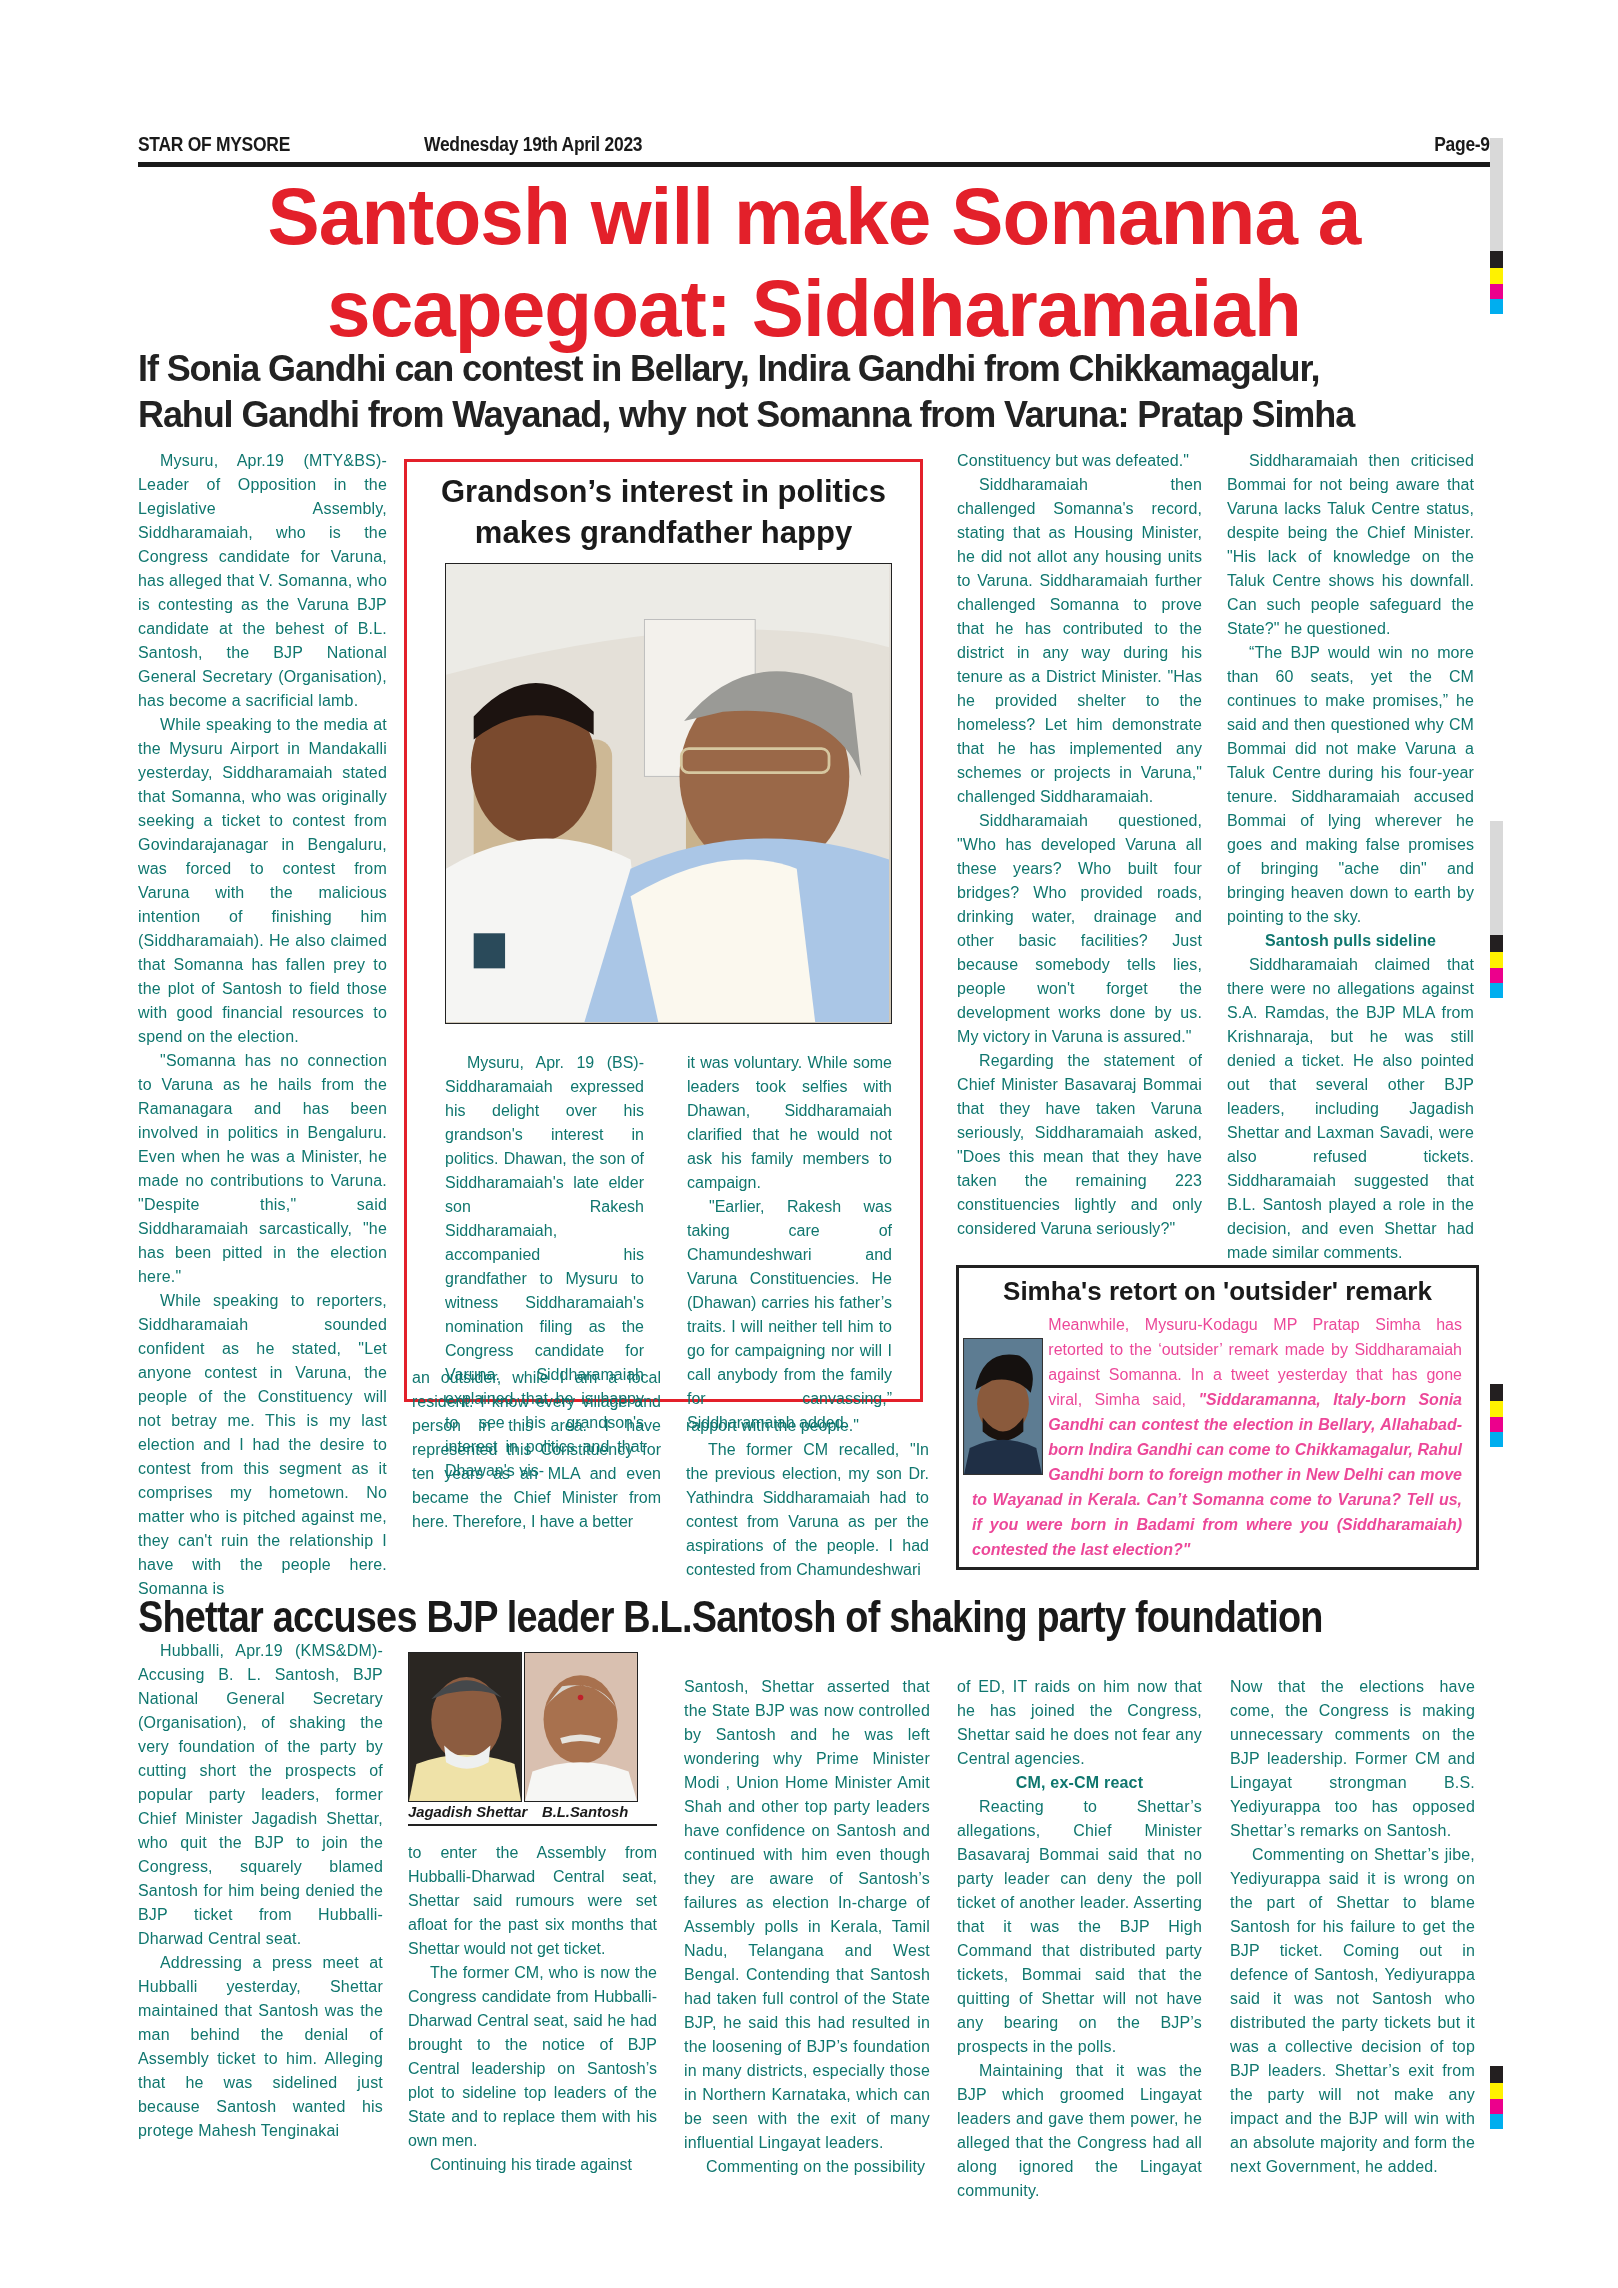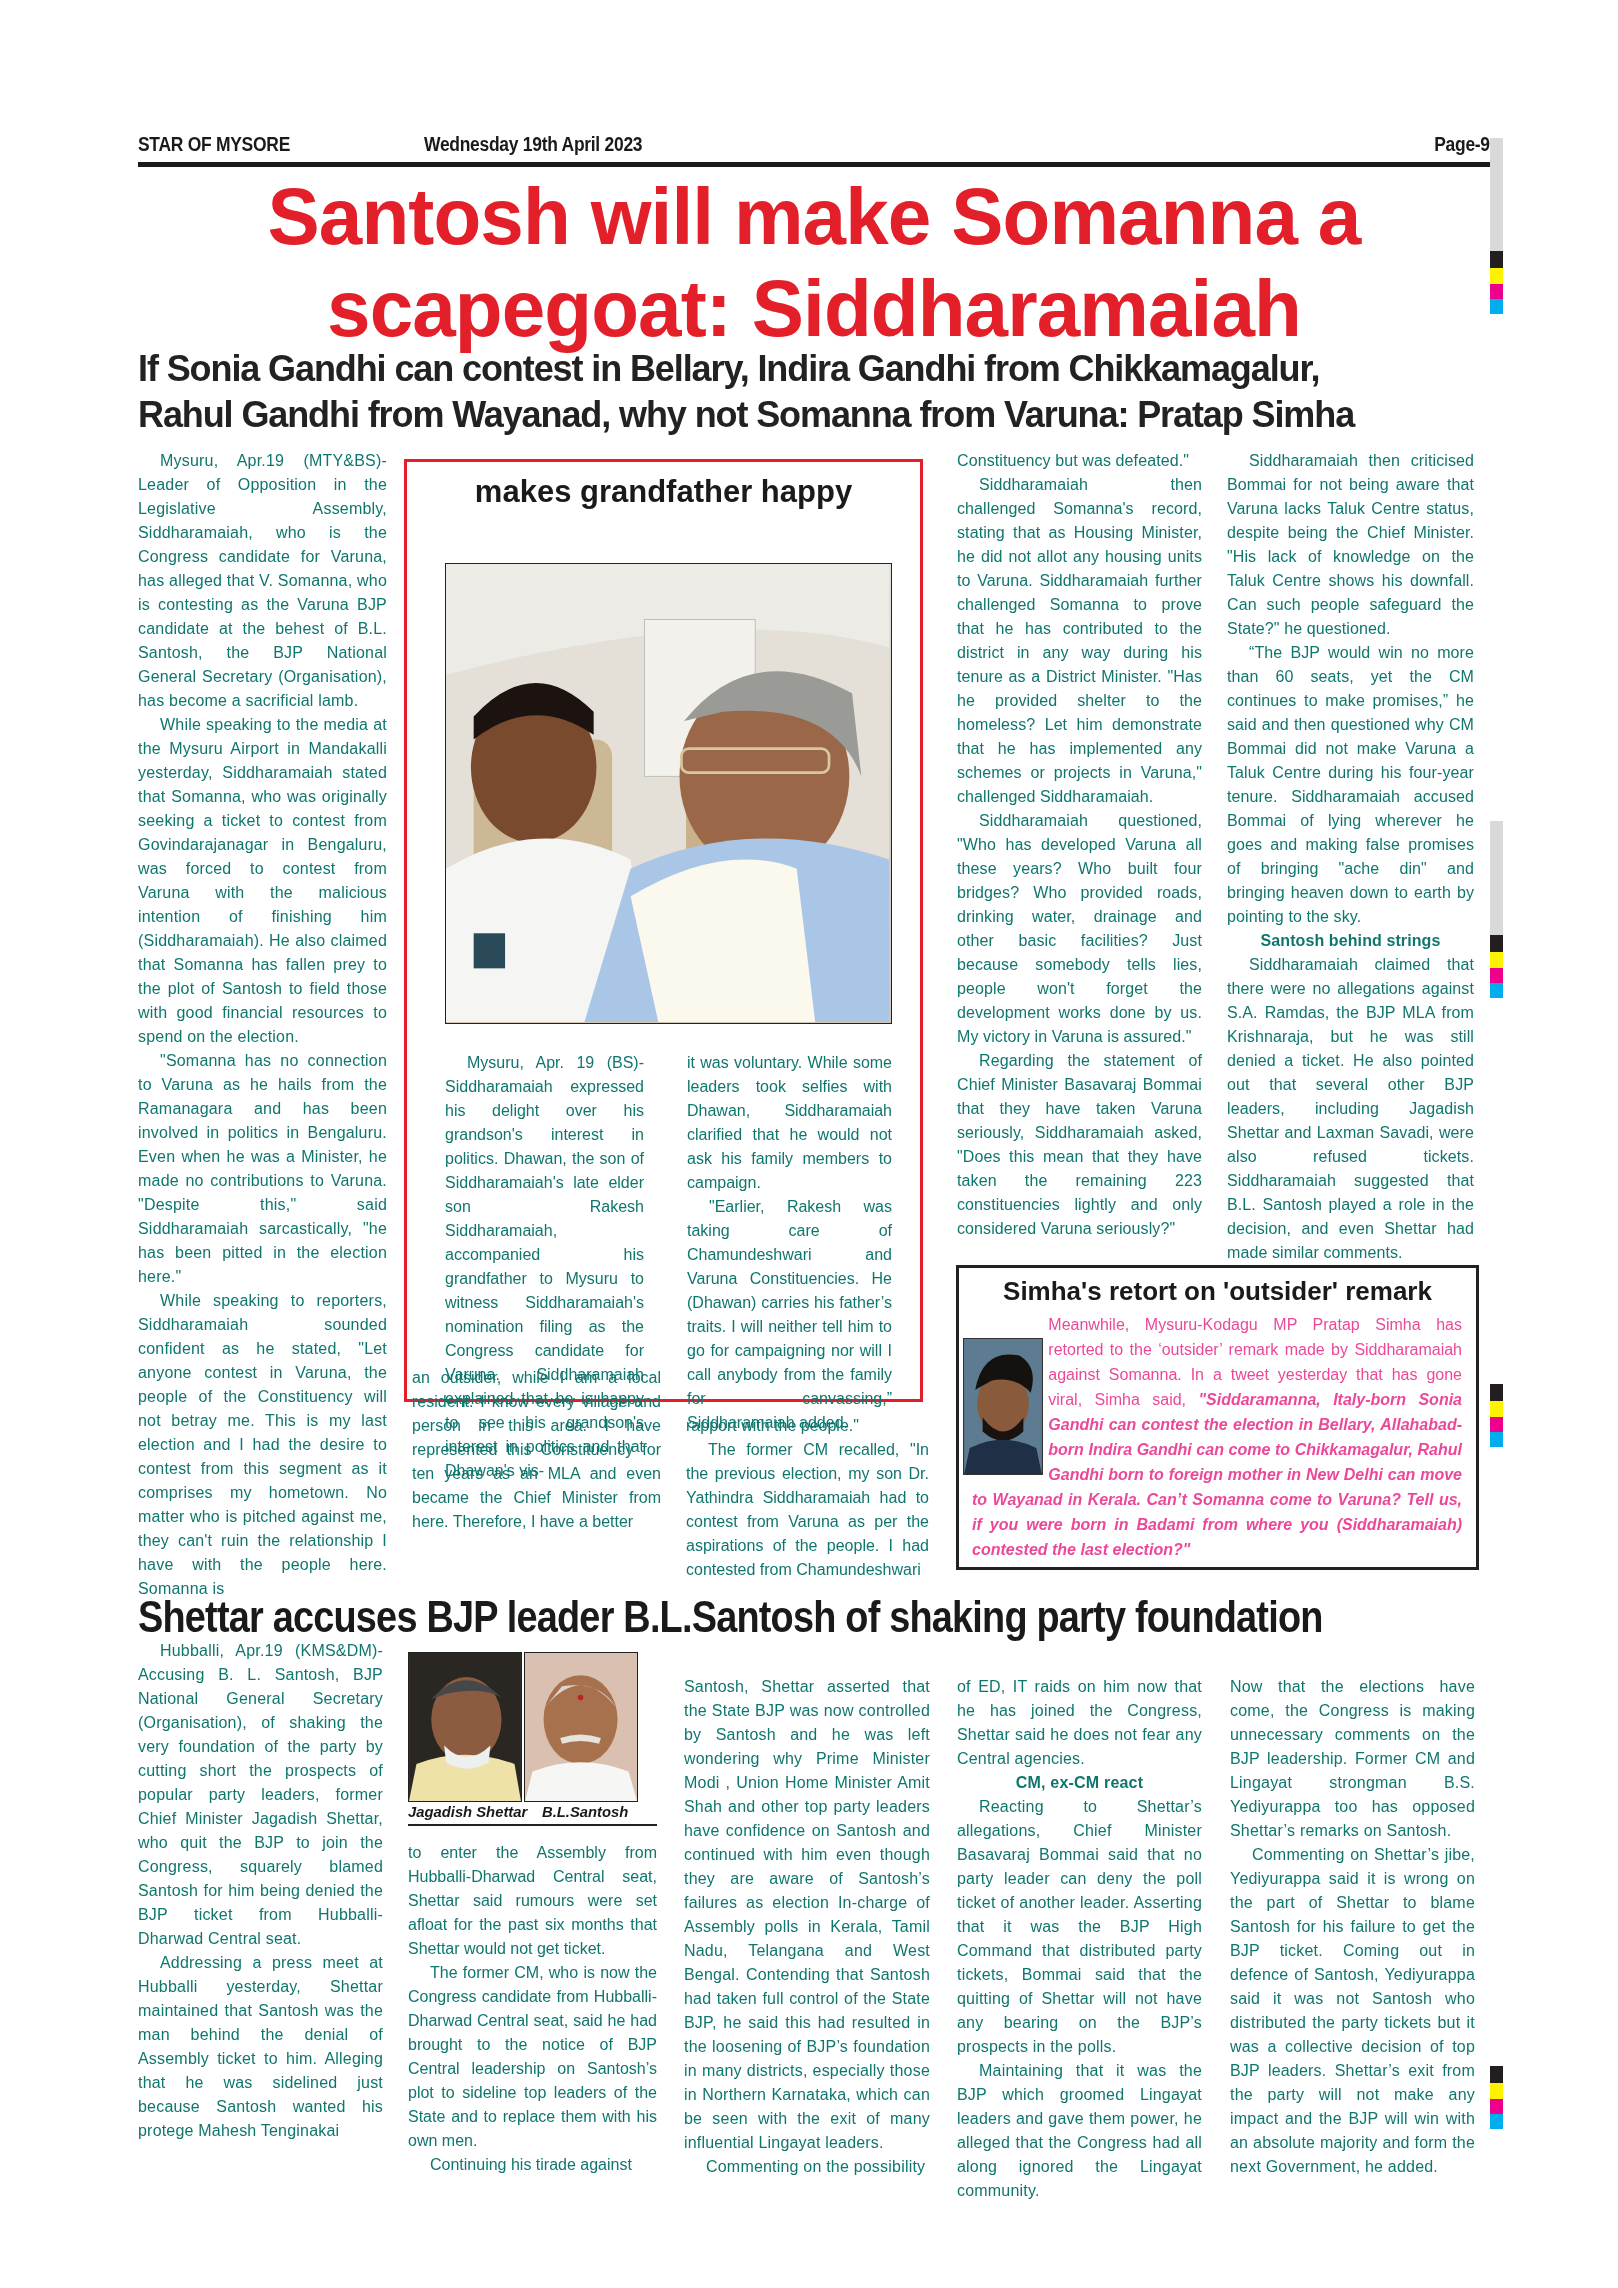--- a/index.html
+++ b/index.html
@@ -52,20 +52,21 @@
 
 <div class="col" style="left:138px; top:449px; width:249px; letter-spacing:0.2px;">
   <p>Mysuru, Apr.19 (MTY&amp;BS)- Leader of Opposition in the Legislative Assembly, Siddharamaiah, who is the Congress candidate for Varuna, has alleged that V. Somanna, who is contesting as the Varuna BJP candidate at the behest of B.L. Santosh, the BJP National General Secretary (Organisation), has become a sacrificial lamb.</p>
   <p>While speaking to the media at the Mysuru Airport in Mandakalli yesterday, Siddharamaiah stated that Somanna, who was originally seeking a ticket to contest from Govindarajanagar in Bengaluru, was forced to contest from Varuna with the malicious intention of finishing him (Siddharamaiah). He also claimed that Somanna has fallen prey to the plot of Santosh to field those with good financial resources to spend on the election.</p>
   <p>"Somanna has no connection to Varuna as he hails from the Ramanagara and has been involved in politics in Bengaluru. Even when he was a Minister, he made no contributions to Varuna. "Despite this," said Siddharamaiah sarcastically, "he has been pitted in the election here."</p>
   <p>While speaking to reporters, Siddharamaiah sounded confident as he stated, "Let anyone contest in Varuna, the people of the Constituency will not betray me. This is my last election and I had the desire to contest from this segment as it comprises my hometown. No matter who is pitched against me, they can't ruin the relationship I have with the people here. Somanna is</p>
 </div>
 
 <div class="abs boxred">
   <div class="bhead">
+    <div>Grandson’s interest in politics</div>
     <div>makes grandfather happy</div>
   </div>
 </div>
 <div class="abs photo-main" title="Siddharamaiah with grandson Dhawan in aircraft">
   <svg width="443" height="458" viewBox="0 0 480 496">
     <rect x="0" y="0" width="480" height="496" fill="#e4e0d8"></rect>
     <path d="M0 0 L480 0 L480 90 Q300 40 0 120 Z" fill="#ecebe6"></path>
     <rect x="215" y="60" width="120" height="170" fill="#f3f1ec" stroke="#bbb"></rect>
     <rect x="30" y="190" width="150" height="230" rx="18" fill="#cdb895"></rect>
     <rect x="260" y="200" width="150" height="230" rx="18" fill="#c9b28b"></rect>
@@ -101,21 +102,21 @@
 <div class="col" style="left:957px; top:449px; width:245px; letter-spacing:0.1px;">
   <p class="noind">Constituency but was defeated."</p>
   <p>Siddharamaiah then challenged Somanna's record, stating that as Housing Minister, he did not allot any housing units to Varuna. Siddharamaiah further challenged Somanna to prove that he has contributed to the district in any way during his tenure as a District Minister. "Has he provided shelter to the homeless? Let him demonstrate that he has implemented any schemes or projects in Varuna," challenged Siddharamaiah.</p>
   <p>Siddharamaiah questioned, "Who has developed Varuna all these years? Who built four bridges? Who provided roads, drinking water, drainage and other basic facilities? Just because somebody tells lies, people won't forget the development works done by us. My victory in Varuna is assured."</p>
   <p>Regarding the statement of Chief Minister Basavaraj Bommai that they have taken Varuna seriously, Siddharamaiah asked, "Does this mean that they have taken the remaining 223 constituencies lightly and only considered Varuna seriously?"</p>
 </div>
 
 <div class="col" style="left:1227px; top:449px; width:247px; letter-spacing:0.1px;">
   <p>Siddharamaiah then criticised Bommai for not being aware that Varuna lacks Taluk Centre status, despite being the Chief Minister. "His lack of knowledge on the Taluk Centre shows his downfall. Can such people safeguard the State?" he questioned.</p>
   <p>“The BJP would win no more than 60 seats, yet the CM continues to make promises,” he said and then questioned why CM Bommai did not make Varuna a Taluk Centre during his four-year tenure. Siddharamaiah accused Bommai of lying wherever he goes and making false promises of bringing "ache din" and bringing heaven down to earth by pointing to the sky.</p>
-  <p class="subh">Santosh behind strings</p>
+  <p class="subh">Santosh pulls sideline</p>
   <p>Siddharamaiah claimed that there were no allegations against S.A. Ramdas, the BJP MLA from Krishnaraja, but he was still denied a ticket. He also pointed out that several other BJP leaders, including Jagadish Shettar and Laxman Savadi, were also refused tickets. Siddharamaiah suggested that B.L. Santosh played a role in the decision, and even Shettar had made similar comments.</p>
 </div>
 
 <div class="abs boxblack">
   <div class="bhead">Simha's retort on 'outsider' remark</div>
   <div class="btext">
     <div class="simha-photo" title="Pratap Simha">
       <svg width="78" height="135" viewBox="0 0 84 146">
         <rect width="84" height="146" fill="#5d7c92"></rect>
         <ellipse cx="42" cy="70" rx="28" ry="34" fill="#8a5a3c"></ellipse>

